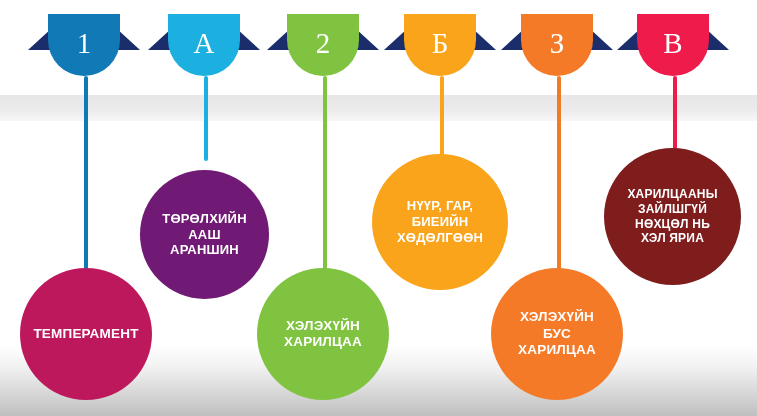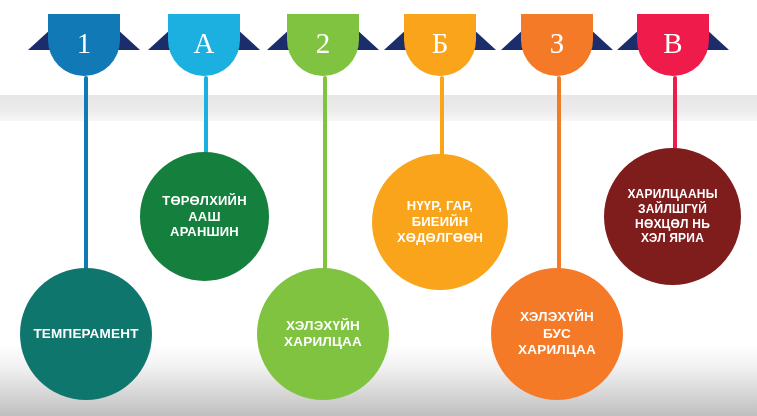--- a/index.html
+++ b/index.html
@@ -177,25 +177,25 @@
   </div>
 
   <div class="banner" style="left:637px;">
     <div class="ribbon-tail left" style="background: rgb(27, 46, 107);"></div>
     <div class="ribbon-tail right" style="background: rgb(27, 46, 107);"></div>
     <div class="banner-body" style="background: rgb(238, 27, 75);">
       <span class="banner-label">В</span>
     </div>
   </div>
 
-  <div class="bubble lower" style="left: 20px; top: 268px; width: 132px; height: 132px; background: #0f766e;">
+  <div class="bubble lower" style="left: 20px; top: 268px; width: 132px; height: 132px; background: #be185d;">
     <span class="bubble-text">ТЕМПЕРАМЕНТ</span>
   </div>
 
-  <div class="bubble upper" style="left: 140px; top: 152px; width: 129px; height: 129px; background: #15803d;">
+  <div class="bubble upper" style="left: 140px; top: 170px; width: 129px; height: 129px; background: #701a75;">
     <span class="bubble-text">ТӨРӨЛХИЙН
 ААШ
 АРАНШИН</span>
   </div>
 
   <div class="bubble lower" style="left: 257px; top: 268px; width: 132px; height: 132px; background: rgb(128, 195, 65);">
     <span class="bubble-text">ХЭЛЭХҮЙН
 ХАРИЛЦАА</span>
   </div>
 

